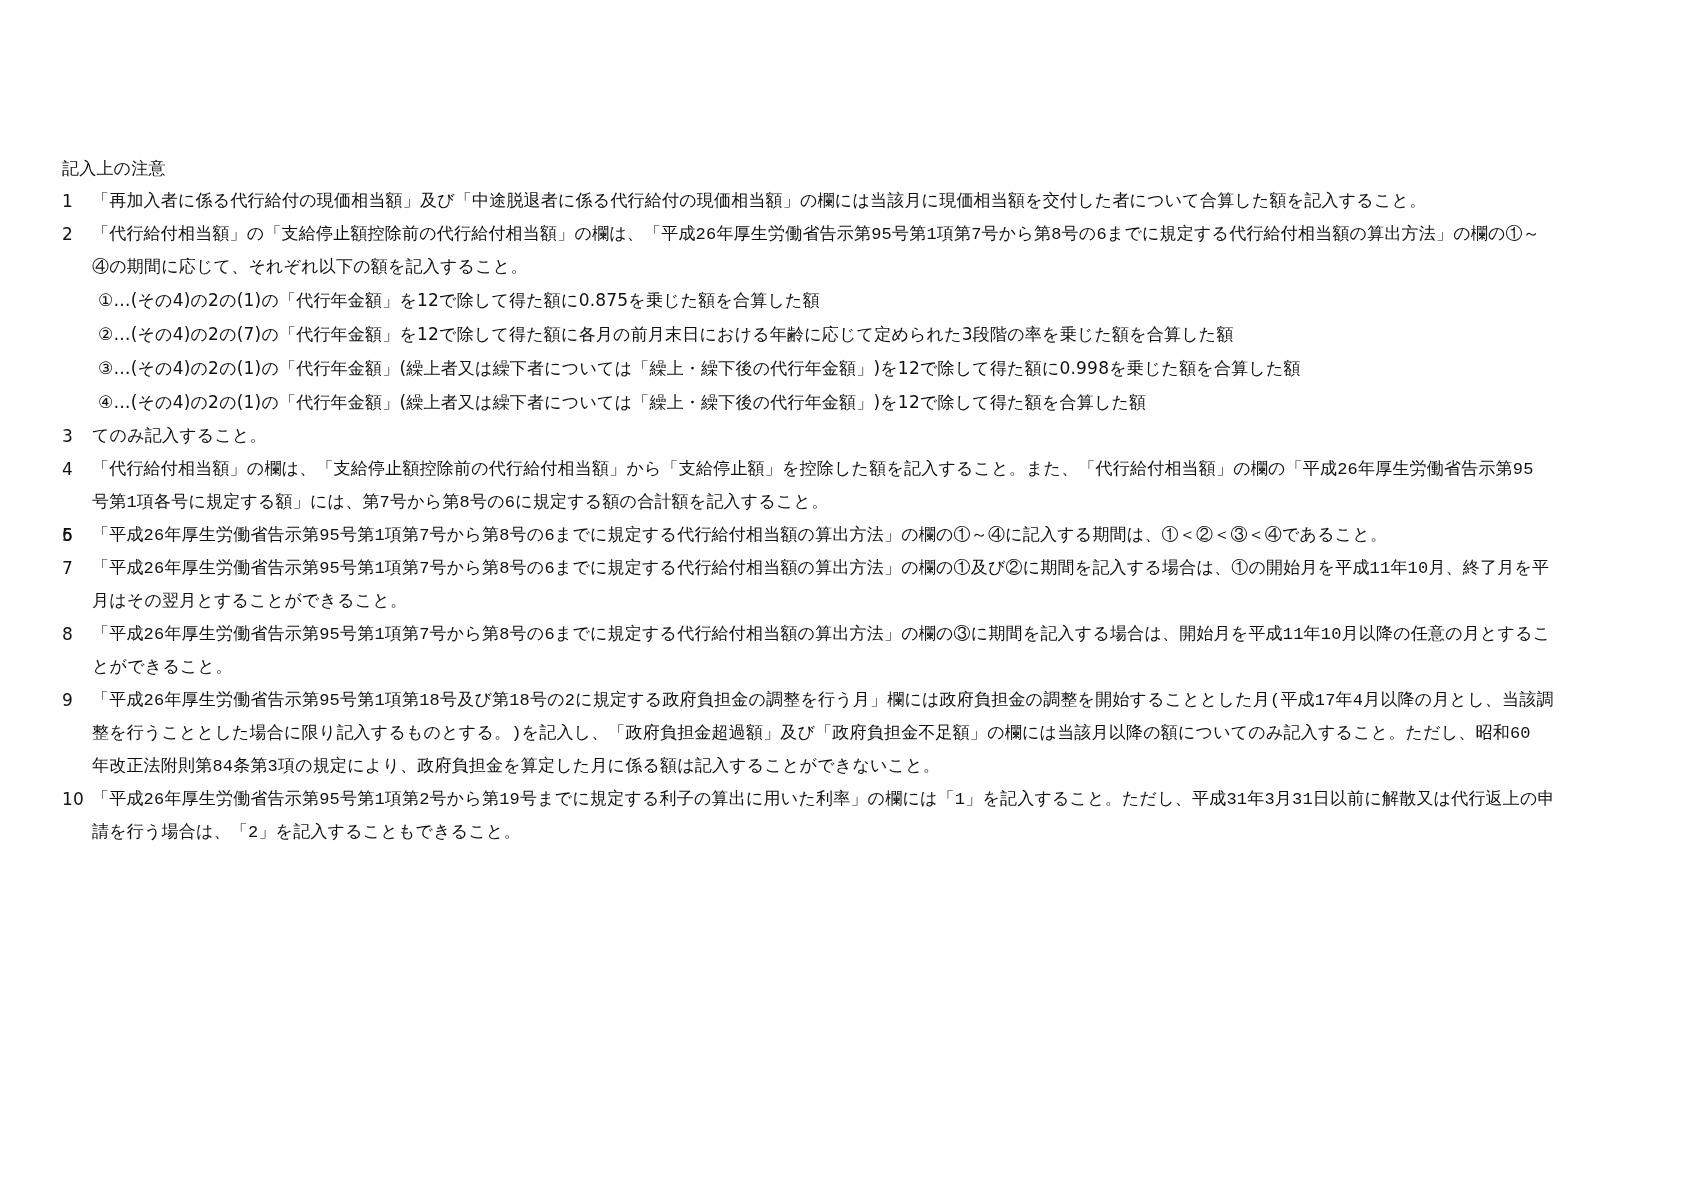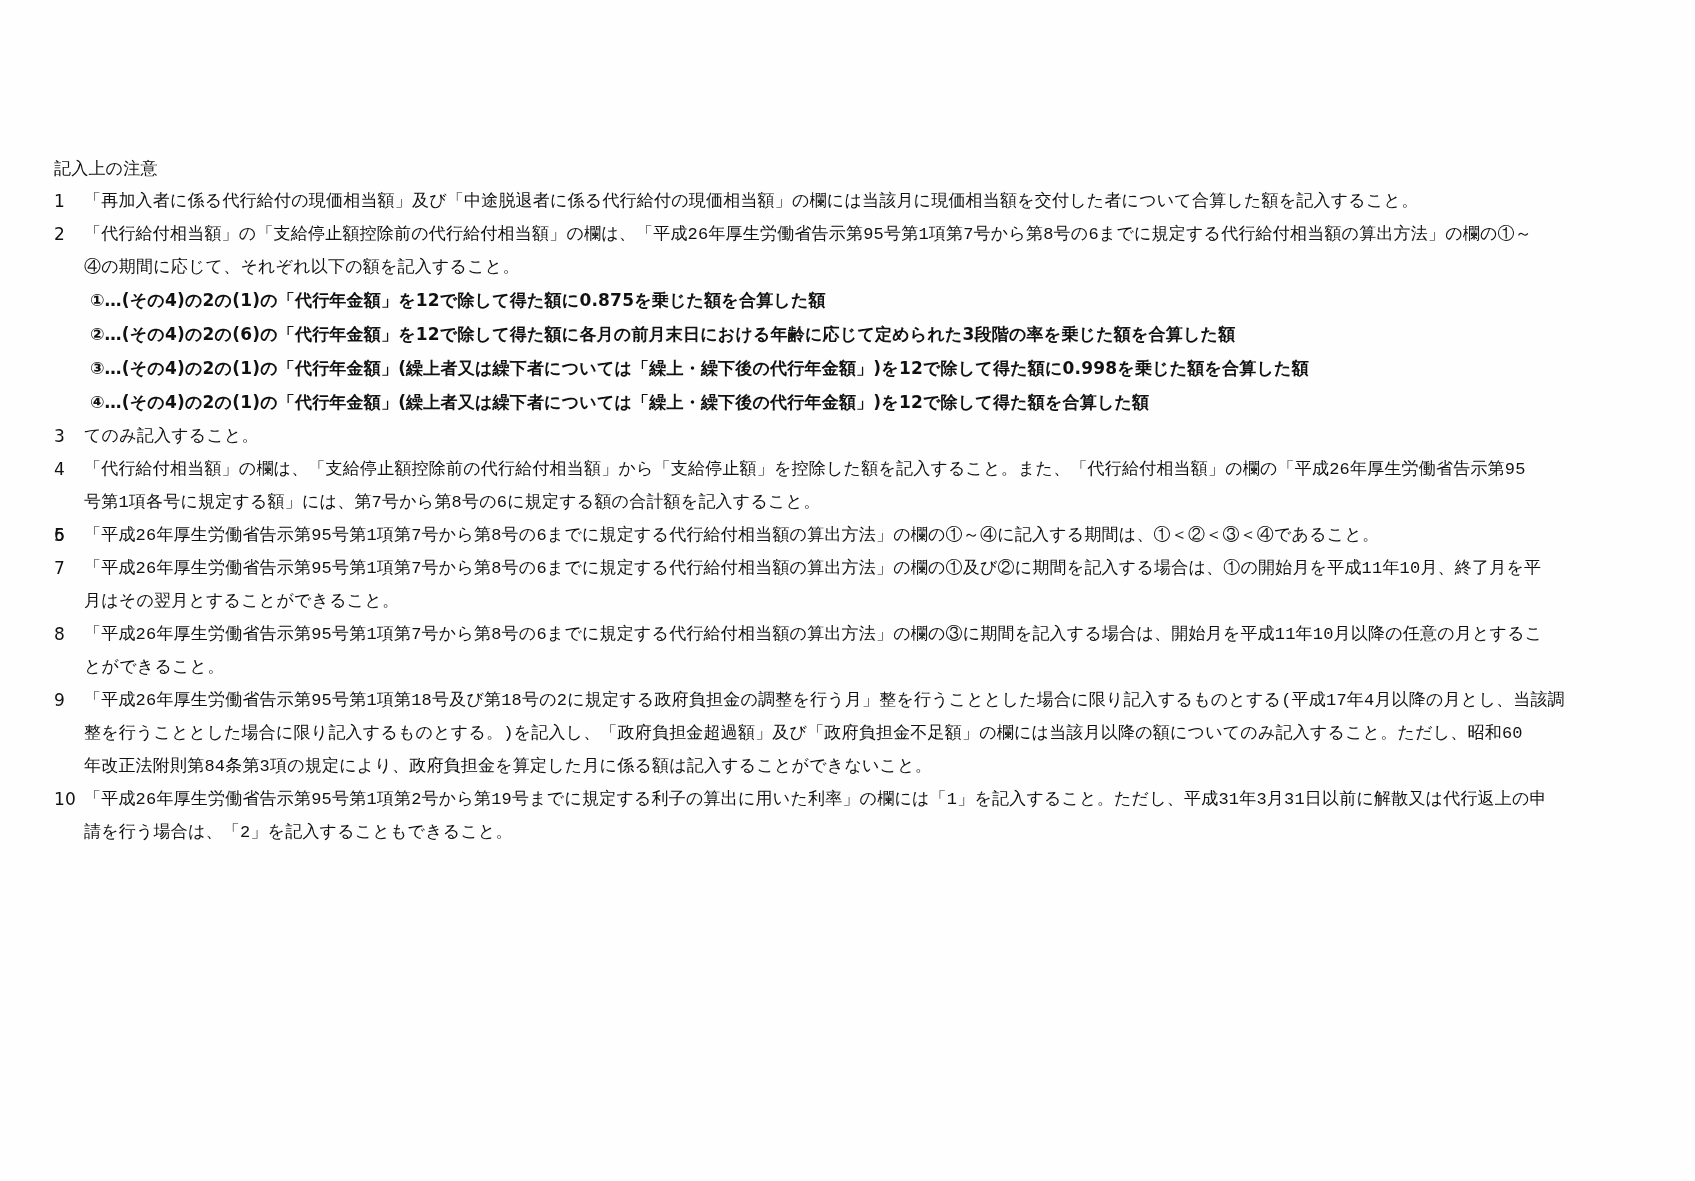--- a/index.html
+++ b/index.html
@@ -10,21 +10,21 @@
     body {
       width: 1695px;
       height: 1181px;
       position: relative;
       overflow: hidden;
       color: #111;
       font-family: "DejaVu Sans", "Liberation Sans", sans-serif;
     }
     .doc {
       position: absolute;
-      left: 54px;
+      left: 62px;
       top: 152px;
       width: 1590px;
       font-size: 17px;
       line-height: 33px;
       letter-spacing: 0.2px;
     }
     .doc-title {
       height: 33px;
       white-space: nowrap;
     }
@@ -40,21 +40,20 @@
       white-space: nowrap;
     }
     .line {
       display: block;
       white-space: nowrap;
       height: 33px;
       font-family: Liberation Mono, monospace;
     }
     .sub-list {
       padding-left: 6px;
-      font-weight: bold;
     }
     .sub-item {
       white-space: nowrap;
       height: 34px;
     }
     .note.n10 .note-num { width: 34px; }
   </style>
 </head>
 <body>
 
@@ -65,21 +64,21 @@
     <span class="note-num">1</span>
     <span class="line">「再加入者に係る代行給付の現価相当額」及び「中途脱退者に係る代行給付の現価相当額」の欄には当該月に現価相当額を交付した者について合算した額を記入すること。</span>
   </div>
 
   <div class="note">
     <span class="note-num">2</span>
     <span class="line">「代行給付相当額」の「支給停止額控除前の代行給付相当額」の欄は、「平成26年厚生労働省告示第95号第1項第7号から第8号の6までに規定する代行給付相当額の算出方法」の欄の①～</span>
     <span class="line">④の期間に応じて、それぞれ以下の額を記入すること。</span>
     <div class="sub-list">
       <div class="sub-item">①…(その4)の2の(1)の「代行年金額」を12で除して得た額に0.875を乗じた額を合算した額</div>
-      <div class="sub-item">②…(その4)の2の(6)の「代行年金額」を12で除して得た額に各月の前月末日における年齢に応じて定められた3段階の率を乗じた額を合算した額</div>
+      <div class="sub-item">②…(その4)の2の(7)の「代行年金額」を12で除して得た額に各月の前月末日における年齢に応じて定められた3段階の率を乗じた額を合算した額</div>
       <div class="sub-item">③…(その4)の2の(1)の「代行年金額」(繰上者又は繰下者については「繰上・繰下後の代行年金額」)を12で除して得た額に0.998を乗じた額を合算した額</div>
       <div class="sub-item">④…(その4)の2の(1)の「代行年金額」(繰上者又は繰下者については「繰上・繰下後の代行年金額」)を12で除して得た額を合算した額</div>
     </div>
   </div>
 
   <div class="note">
     <span class="note-num">3</span>
     <span class="line">てのみ記入すること。</span>
   </div>
 
@@ -105,21 +104,21 @@
   </div>
 
   <div class="note">
     <span class="note-num">8</span>
     <span class="line">「平成26年厚生労働省告示第95号第1項第7号から第8号の6までに規定する代行給付相当額の算出方法」の欄の③に期間を記入する場合は、開始月を平成11年10月以降の任意の月とするこ</span>
     <span class="line">とができること。</span>
   </div>
 
   <div class="note">
     <span class="note-num">9</span>
-    <span class="line">「平成26年厚生労働省告示第95号第1項第18号及び第18号の2に規定する政府負担金の調整を行う月」整を行うこととした場合に限り記入するものとする(平成17年4月以降の月とし、当該調</span>
+    <span class="line">「平成26年厚生労働省告示第95号第1項第18号及び第18号の2に規定する政府負担金の調整を行う月」欄には政府負担金の調整を開始することとした月(平成17年4月以降の月とし、当該調</span>
     <span class="line">整を行うこととした場合に限り記入するものとする。)を記入し、「政府負担金超過額」及び「政府負担金不足額」の欄には当該月以降の額についてのみ記入すること。ただし、昭和60</span>
     <span class="line">年改正法附則第84条第3項の規定により、政府負担金を算定した月に係る額は記入することができないこと。</span>
   </div>
 
   <div class="note n10">
     <span class="note-num">10</span>
     <span class="line">「平成26年厚生労働省告示第95号第1項第2号から第19号までに規定する利子の算出に用いた利率」の欄には「1」を記入すること。ただし、平成31年3月31日以前に解散又は代行返上の申</span>
     <span class="line">請を行う場合は、「2」を記入することもできること。</span>
   </div>
 </div>

